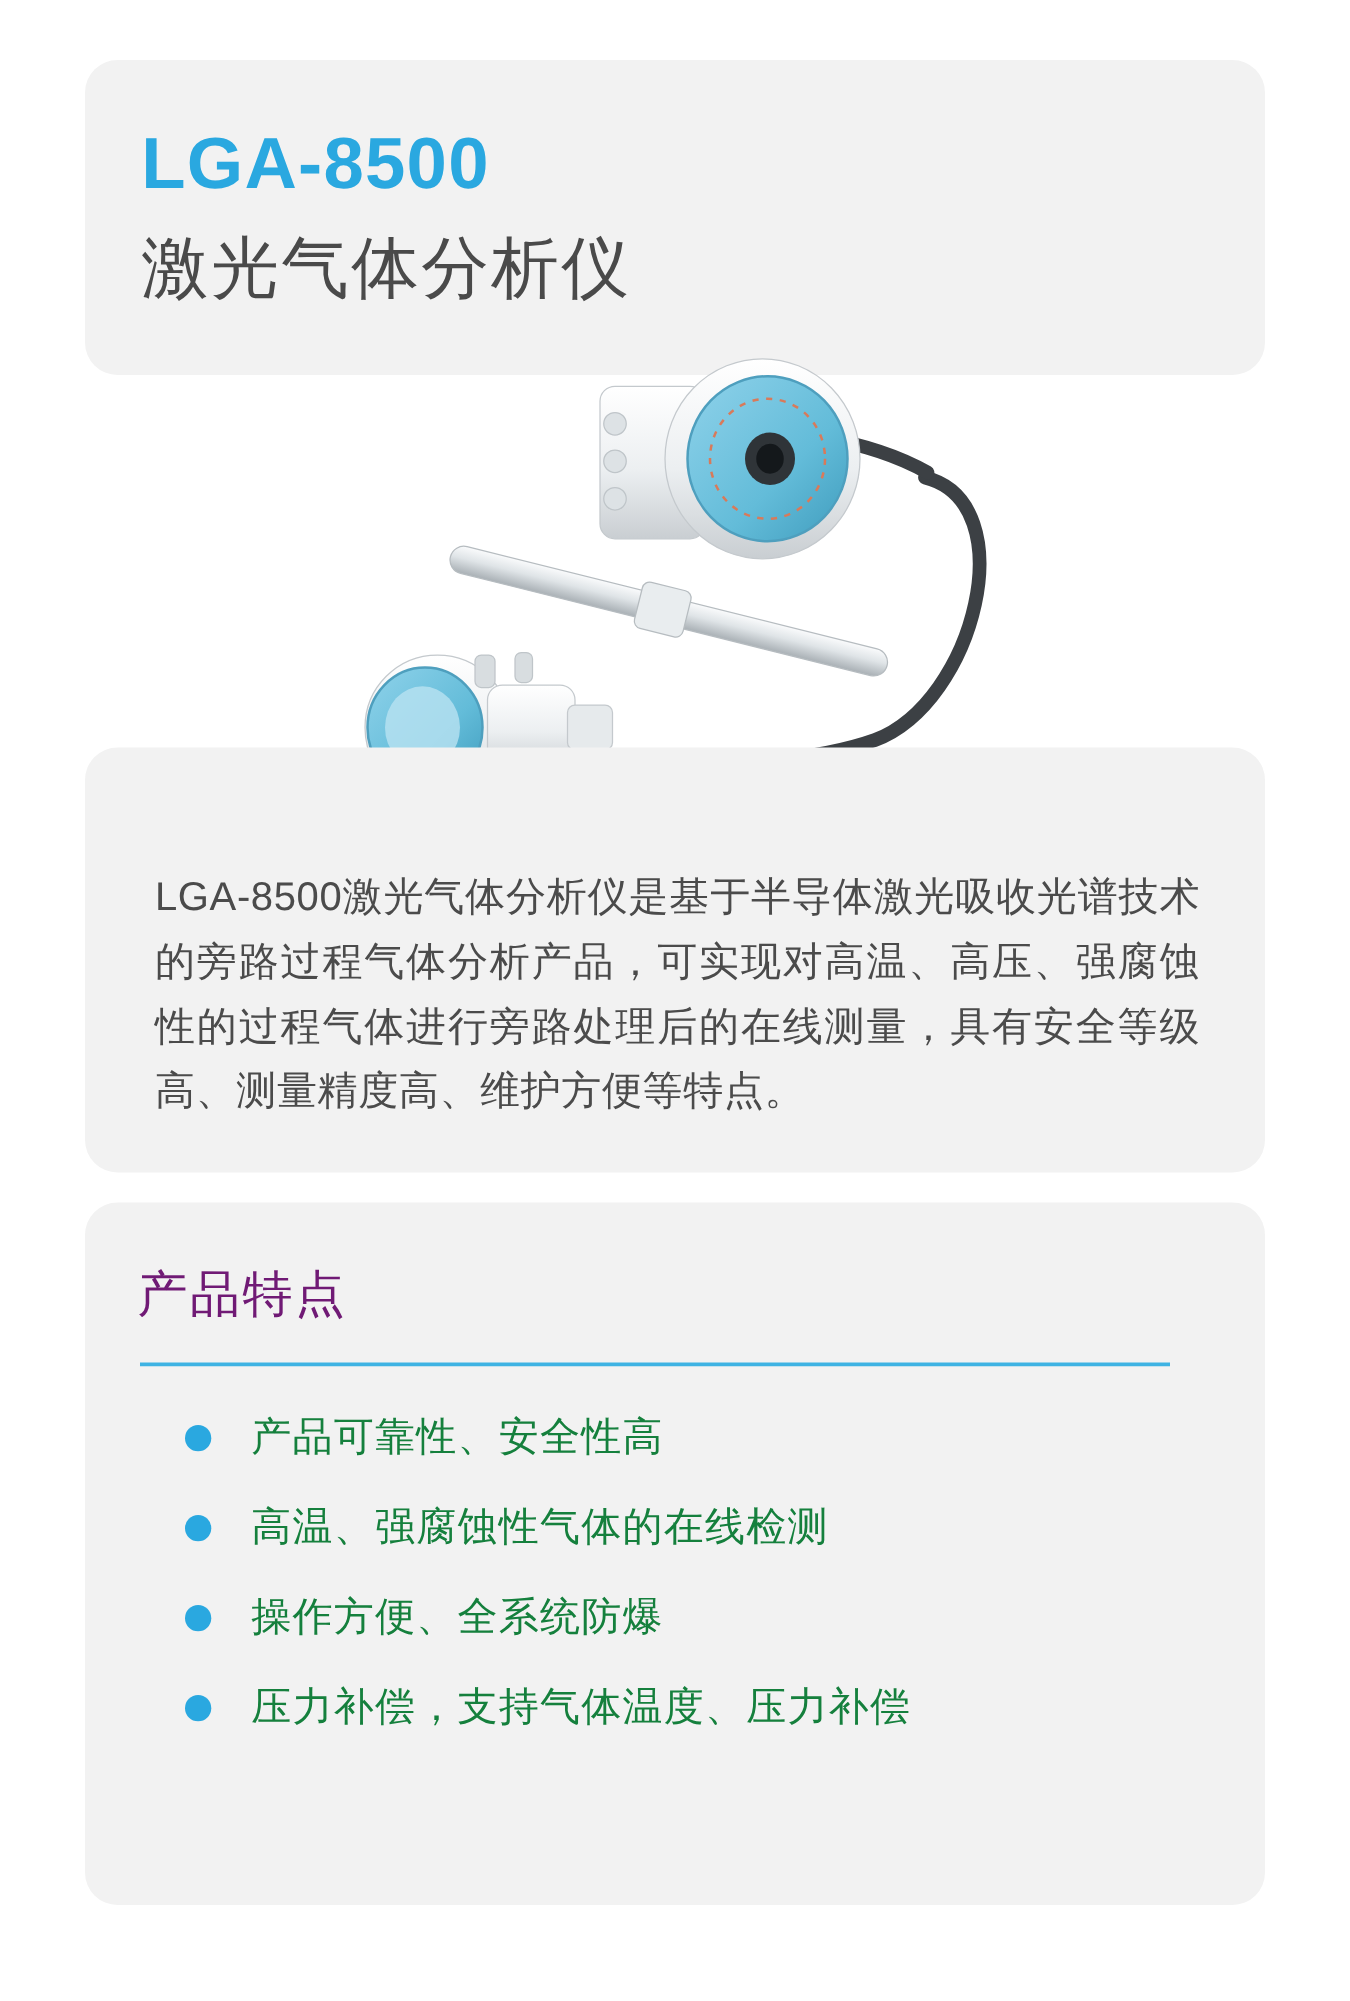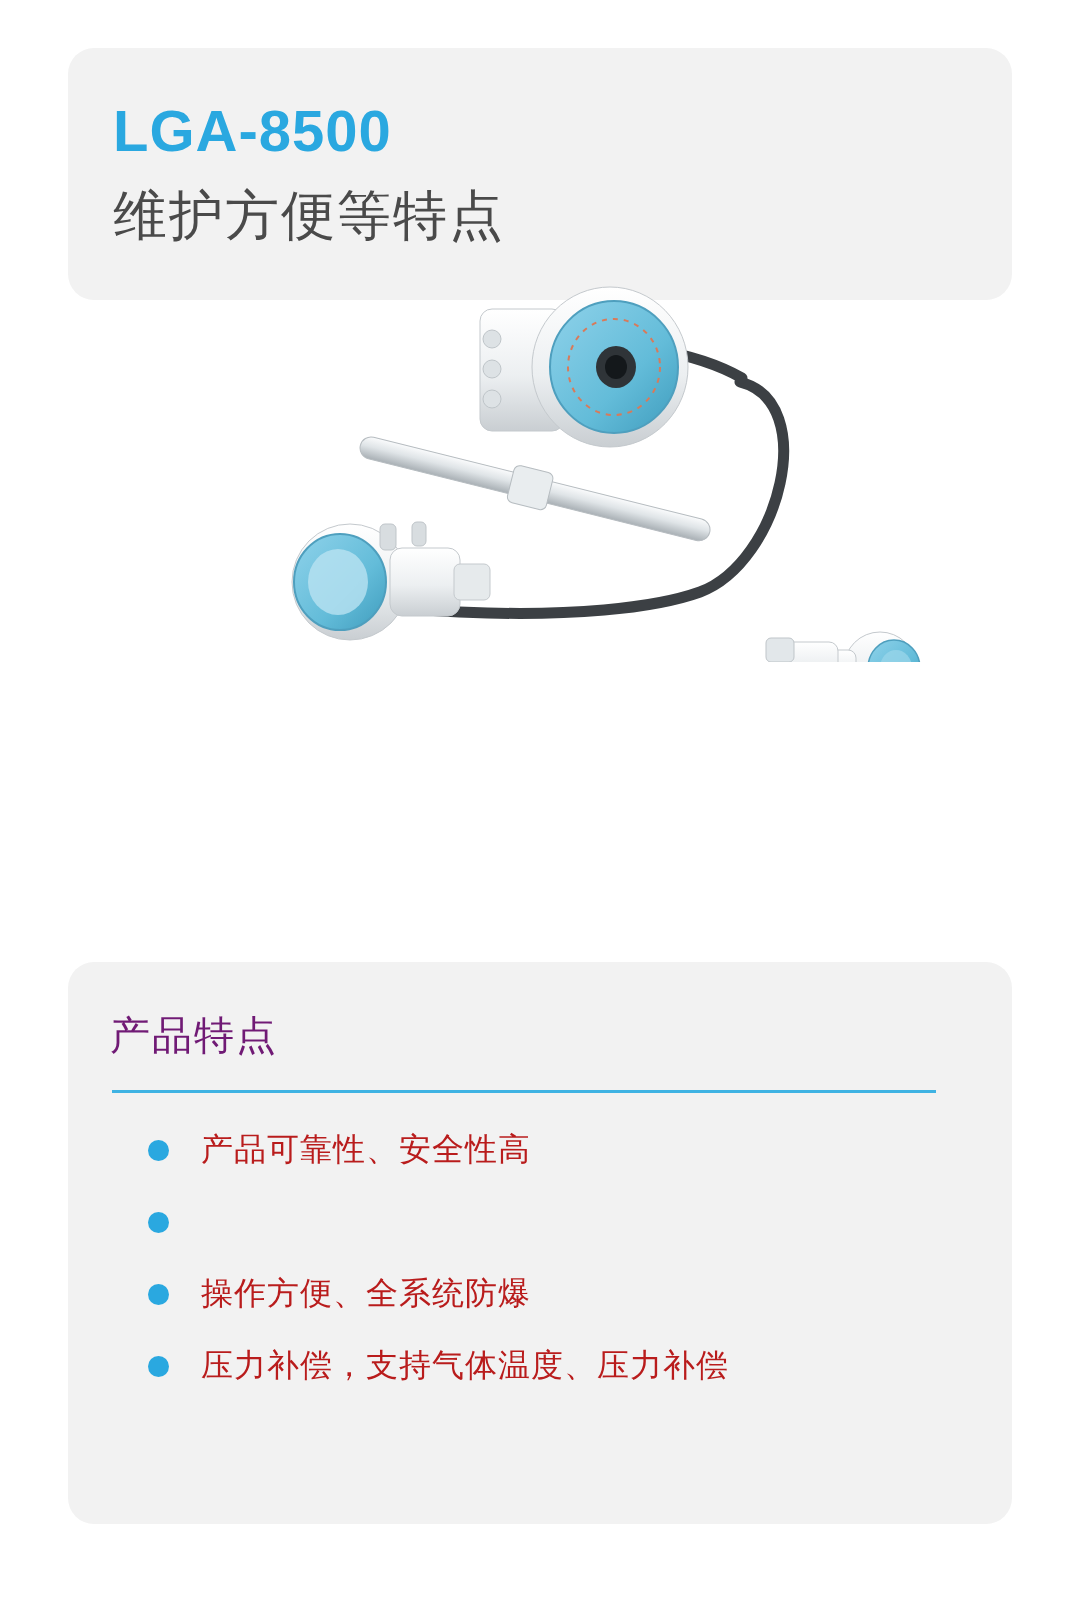--- a/index.html
+++ b/index.html
@@ -130,32 +130,32 @@
     width: 21px;
     height: 21px;
     border-radius: 50%;
     background: #2aa8e0;
     flex: 0 0 auto;
     margin-left: 36px;
     margin-right: 32px;
   }
   .feature-label {
     font-size: 32px;
-    color: #b91c1c;
+    color: #15803d;
     letter-spacing: 1px;
   }
 </style>
 </head>
 <body>
 
 <div class="page">
 
   <div class="title-card">
     <div class="title-model">LGA-8500</div>
-    <div class="title-name">维护方便等特点</div>
+    <div class="title-name">激光气体分析仪</div>
   </div>
 
   <div class="product-image">
     <svg width="760" height="400" viewBox="0 0 760 400">
       <defs>
         <linearGradient id="bodyGrad" x1="0" y1="0" x2="0" y2="1">
           <stop offset="0%" stop-color="#ffffff"></stop>
           <stop offset="55%" stop-color="#eceff1"></stop>
           <stop offset="100%" stop-color="#c9ced2"></stop>
         </linearGradient>
@@ -212,31 +212,35 @@
         <ellipse cx="6" cy="10" rx="20" ry="21" fill="#2f3438"></ellipse>
         <ellipse cx="6" cy="10" rx="11" ry="12" fill="#14181b"></ellipse>
       </g>
 
       <g transform="translate(600,388)">
         <rect x="-14" y="-12" width="28" height="24" rx="5" fill="#e2e7ea" stroke="#bfc5c9"></rect>
       </g>
     </svg>
   </div>
 
+  <div class="desc-card">
+    <p class="desc-text">LGA-8500激光气体分析仪是基于半导体激光吸收光谱技术的旁路过程气体分析产品，可实现对高温、高压、强腐蚀性的过程气体进行旁路处理后的在线测量，具有安全等级高、测量精度高、维护方便等特点。</p>
+  </div>
 
   <div class="features-card">
     <div class="features-title">产品特点</div>
     <div class="features-rule"></div>
     <ul class="features-list">
       <li class="feature-item">
         <span class="feature-bullet"></span>
         <span class="feature-label">产品可靠性、安全性高</span>
       </li>
       <li class="feature-item">
         <span class="feature-bullet"></span>
+        <span class="feature-label">高温、强腐蚀性气体的在线检测</span>
       </li>
       <li class="feature-item">
         <span class="feature-bullet"></span>
         <span class="feature-label">操作方便、全系统防爆</span>
       </li>
       <li class="feature-item">
         <span class="feature-bullet"></span>
         <span class="feature-label">压力补偿，支持气体温度、压力补偿</span>
       </li>
     </ul>

